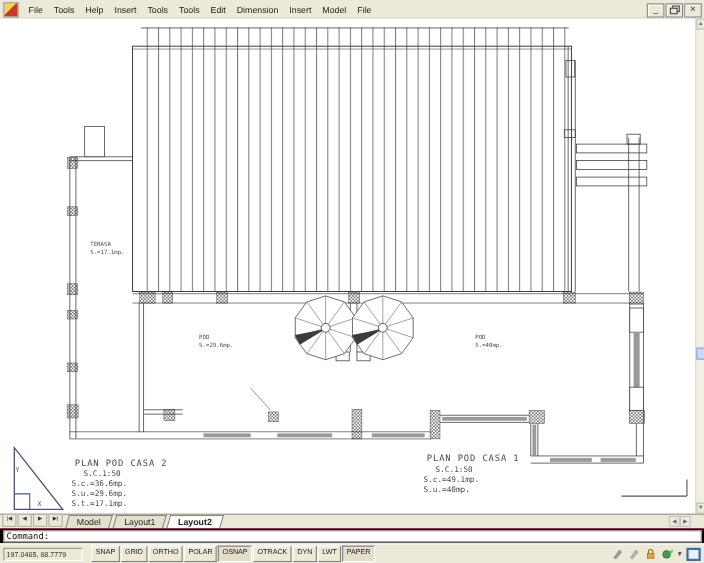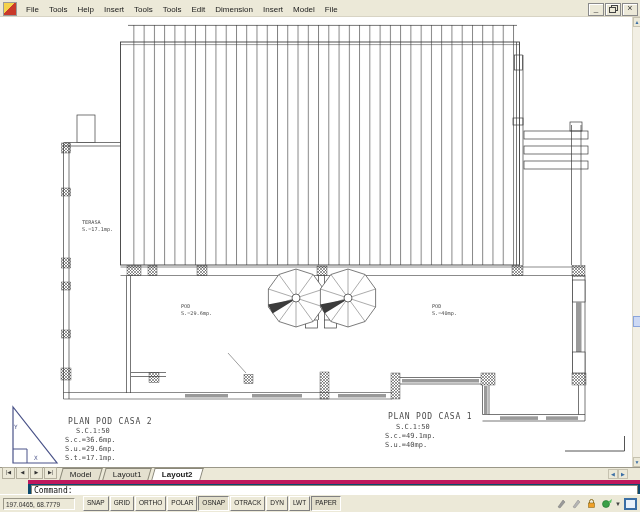--- a/index.html
+++ b/index.html
@@ -40,22 +40,22 @@
         border:1px solid #b4b09e;font-size:5px;line-height:8px;text-align:center;color:#333;}
   .tab{height:11px;margin-left:3px;padding:0 8px;border:1px solid #8a8778;border-bottom:none;
        transform:skewX(-16deg);background:#e4e0cf;display:flex;align-items:center;}
   .tab .tlabel{transform:skewX(16deg);font-size:8px;color:#222;white-space:nowrap;}
   .tab.active{background:#fff;}
   .tab.active .tlabel{font-weight:bold;}
   .hnav{position:absolute;right:12px;bottom:1px;display:flex;}
   .hnav .scrbtn{width:10px;height:10px;line-height:8px;}
 
   
-  .cmdarea{height:14px;background:#0c4a6e;border-top:4px solid #be185d;box-sizing:border-box;
-           padding:1px 2px 0 3px;margin-left:28px;}
+  .cmdarea{height:14px;background:#000000;border-top:1px solid #be185d;box-sizing:border-box;
+           padding:1px 2px 0 3px;}
   .cmd-input{height:11px;background:#fff;border:1px solid #8a8778;box-sizing:border-box;
              font-family:"DejaVu Sans Mono",monospace;font-size:8px;line-height:9px;
              color:#111;padding-left:2px;}
 
   
   .statusbar{height:18px;background:#ece9d8;border-top:1px solid #fff;display:flex;
              align-items:center;padding:0 3px;box-sizing:border-box;}
   .coords{width:72px;height:12px;border:1px solid #9a9788;border-right-color:#fff;border-bottom-color:#fff;
           background:#ece9d8;font-size:6.5px;line-height:11px;color:#333;padding-left:2px;
           box-sizing:border-box;margin-right:8px;white-space:nowrap;overflow:hidden;}

